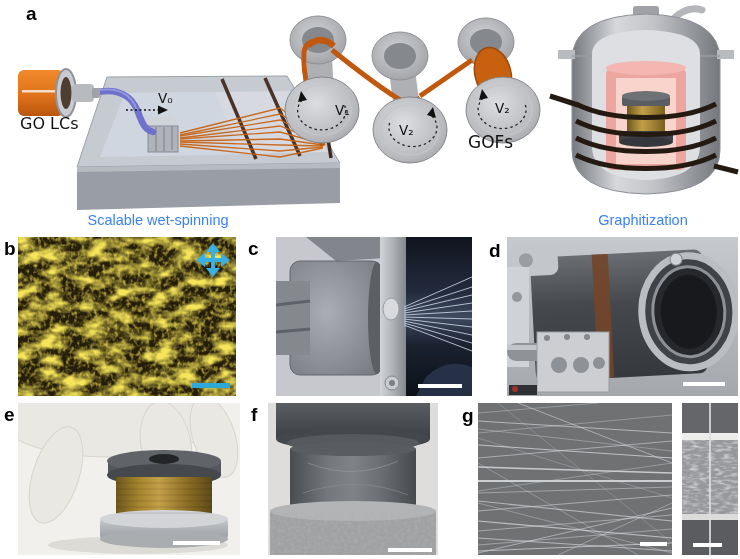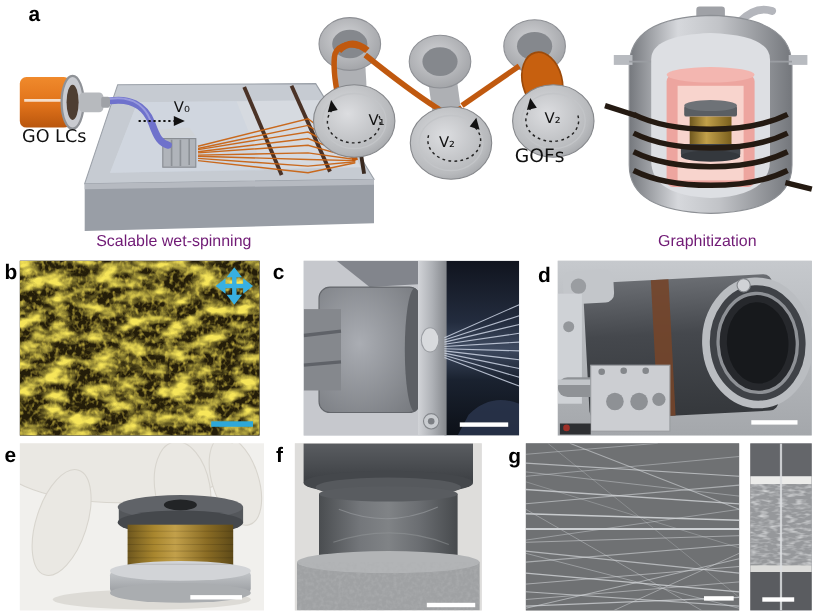--- a/index.html
+++ b/index.html
@@ -1,19 +1,19 @@
 <!DOCTYPE html>
 <html><head>
 <meta charset="utf-8">
 <style>
   html,body{margin:0;padding:0;background:#fff;}
   .fig{position:relative;width:740px;height:559px;background:#ffffff;font-family:"Liberation Sans",sans-serif;overflow:hidden;}
   .pletter{position:absolute;font-weight:bold;font-size:19px;color:#000;line-height:1;font-family:"Liberation Sans",sans-serif;}
   .ann{position:absolute;font-size:13.5px;color:#101010;font-family:"DejaVu Sans",sans-serif;line-height:1;}
-  .cap{position:absolute;font-size:14.5px;color:#701a75;text-align:center;width:220px;font-family:"Liberation Sans",sans-serif;}
+  .cap{position:absolute;font-size:14.5px;color:#3b82f6;text-align:center;width:220px;font-family:"Liberation Sans",sans-serif;}
   .panel{position:absolute;overflow:hidden;}
   .sbar{position:absolute;height:4px;background:#fff;}
   .sbar-cyan{position:absolute;height:5px;background:#2ea8d8;}
   svg{display:block;}
 </style>
 </head>
 <body>
 
 <div class="fig">
 

